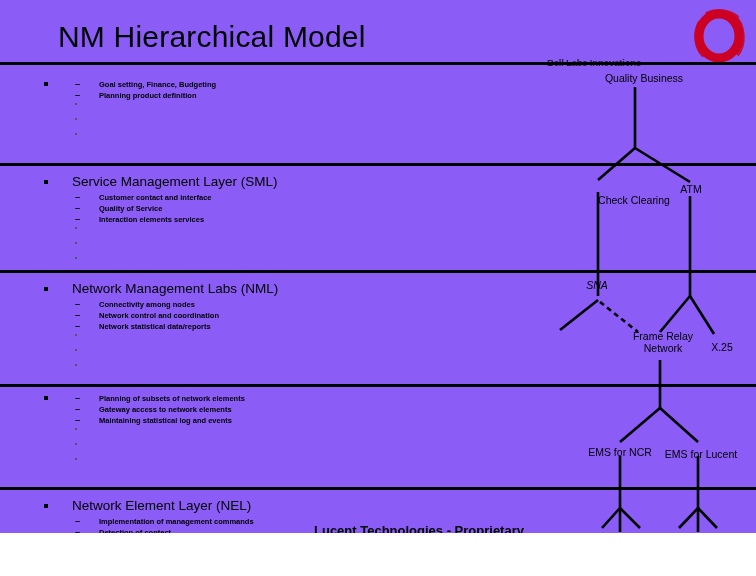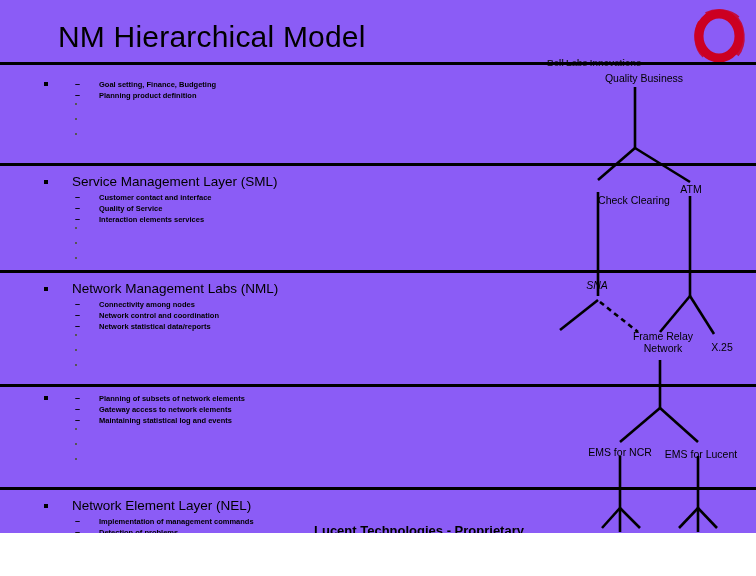--- a/index.html
+++ b/index.html
@@ -330,20 +330,20 @@
     </ul>
   </div>
 
   <div class="layer-block" style="top:498px;">
     <div class="layer-head">
       <span class="sq"></span>
       <span>Network Element  Layer (NEL)</span>
     </div>
     <ul class="sub-list">
       <li class="sub-item"><span class="dash">–</span><span>Implementation of management commands</span></li>
-      <li class="sub-item"><span class="dash">–</span><span>Detection of problems</span></li>
+      <li class="sub-item"><span class="dash">–</span><span>Detection of contact</span></li>
     </ul>
   </div>
 
   <div class="footer-text">Lucent Technologies - Proprietary</div>
   <div class="bottom-bar"></div>
 
 </div>
 
 </body></html>

